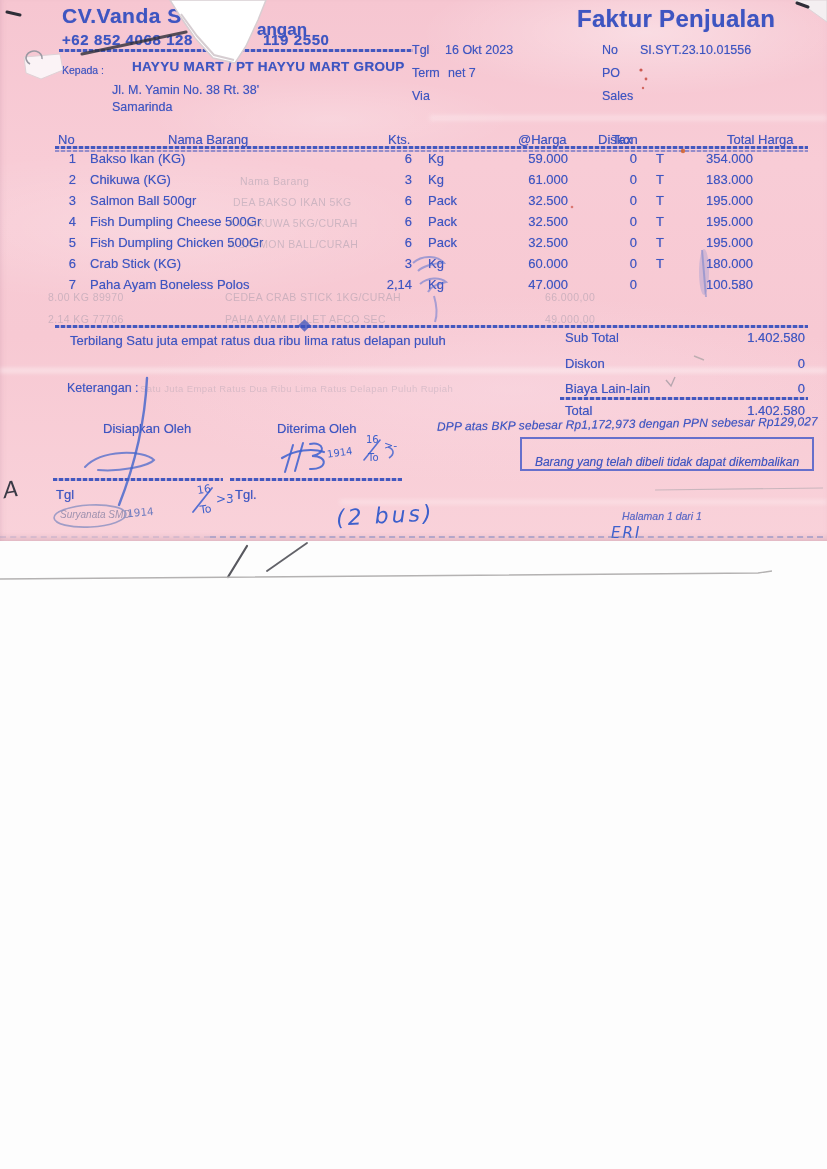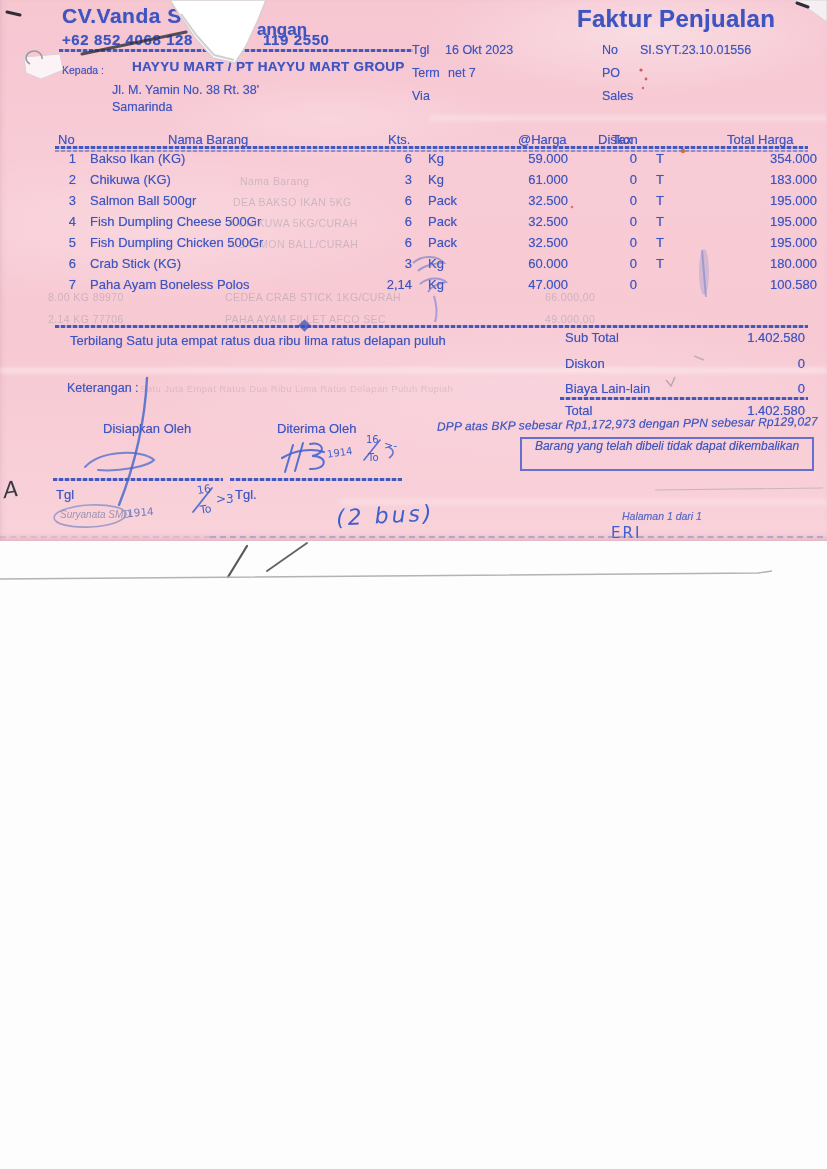--- a/index.html
+++ b/index.html
@@ -49,45 +49,45 @@
   .row{position:absolute;left:0;width:827px;height:20px;font-size:13px;}
   .r0{top:151px}.r1{top:172px}.r2{top:193px}.r3{top:214px}.r4{top:235px}.r5{top:256px}.r6{top:277px}
   .cell{position:absolute;color:#3e55c1;text-shadow:0 0 .7px rgba(62,85,193,.55);white-space:nowrap;}
   .c-no{left:50px;width:26px;text-align:right;}
   .c-name{left:90px;}
   .c-qty{left:350px;width:62px;text-align:right;}
   .c-unit{left:428px;}
   .c-price{left:468px;width:100px;text-align:right;}
   .c-disc{left:600px;width:37px;text-align:right;}
   .c-tax{left:656px;}
-  .c-total{left:706px;width:111px;text-align:right;}
+  .c-total{left:706px;width:111px;text-align:left;}
   #rule-tb{left:55px;top:325px;width:753px;height:3px;}
   #diamond{position:absolute;left:300px;top:321px;width:9px;height:9px;background:#3a52be;transform:rotate(45deg);opacity:.75;}
   .terbilang{left:70px;top:333px;font-size:13px;}
   .tot-label{font-size:13px;left:565px;}
   .tot-val{position:absolute;left:675px;width:130px;text-align:right;font-size:13px;color:#3e55c1;text-shadow:0 0 .7px rgba(62,85,193,.55);}
   .t0{top:330px}.t1{top:356px}.t2{top:381px}.t3{top:403px}
   #rule-tot{left:560px;top:397px;width:248px;height:2.5px;}
   .keterangan{left:67px;top:381px;font-size:12.5px;font-weight:normal;}
   .dpp{left:437px;top:417px;font-size:12px;font-style:italic;transform:rotate(-.8deg);letter-spacing:.1px;}
   .stamp{position:absolute;left:520px;top:437px;width:290px;height:30px;border:2px solid rgba(60,85,200,.78);
-         display:flex;align-items:flex-start;justify-content:center;font-size:12px;font-style:italic;
+         display:flex;align-items:flex-end;justify-content:center;font-size:12px;font-style:italic;
          color:#3e55c1;text-shadow:0 0 .7px rgba(62,85,193,.5);}
   .sig-l-label{left:103px;top:421px;font-size:13px;}
   .sig-r-label{left:277px;top:421px;font-size:13px;}
   #rule-sig1{left:53px;top:478px;width:170px;height:2.5px;}
   #rule-sig2{left:230px;top:478px;width:172px;height:2.5px;}
   .tgl-l{left:56px;top:487px;font-size:13px;}
   .tgl-r{left:235px;top:487px;font-size:13px;}
   .suryanata{left:60px;top:509px;font-size:10px;font-style:italic;color:#8f87a8;text-shadow:none;opacity:.85;}
   .halaman{left:622px;top:510px;font-size:10.5px;font-style:italic;opacity:.85;}
   
   .hw{position:absolute;font-family:"DejaVu Sans",sans-serif;color:#3d60cc;white-space:nowrap;}
   .hw-bus{left:336px;top:503px;font-size:22px;font-style:italic;letter-spacing:3px;transform:rotate(-3deg);}
-  .hw-eri{left:611px;top:524px;font-size:15px;letter-spacing:2px;}
+  .hw-eri{left:611px;top:524px;font-size:15px;font-style:italic;letter-spacing:2px;}
   .hw-a{left:3px;top:477px;font-size:22px;color:#3a3a46;font-style:italic;transform:rotate(-10deg);}
   .hw-16a{left:197px;top:483px;font-size:11px;transform:rotate(-8deg);}
   .hw-toa{left:200px;top:503px;font-size:11px;transform:rotate(-8deg);}
   .hw-3a{left:216px;top:492px;font-size:12px;}
   .hw-1914b{left:327px;top:447px;font-size:10px;transform:rotate(-8deg);}
   .hw-16b{left:366px;top:434px;font-size:10px;}
   .hw-tob{left:368px;top:452px;font-size:10px;}
   .hw-gtb{left:384px;top:439px;font-size:11px;}
   .hw-1914a{left:127px;top:506px;font-size:10.5px;color:#6f7cc0;transform:rotate(-5deg);}
   

